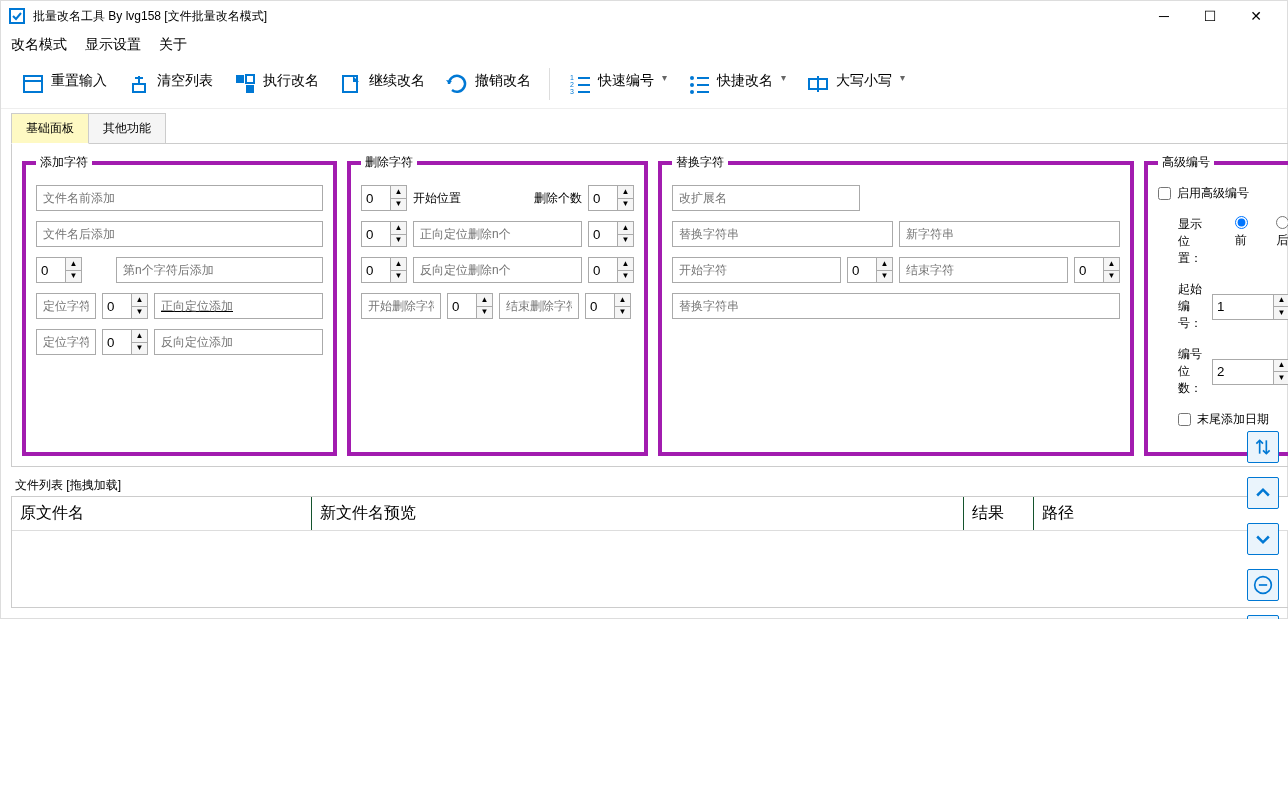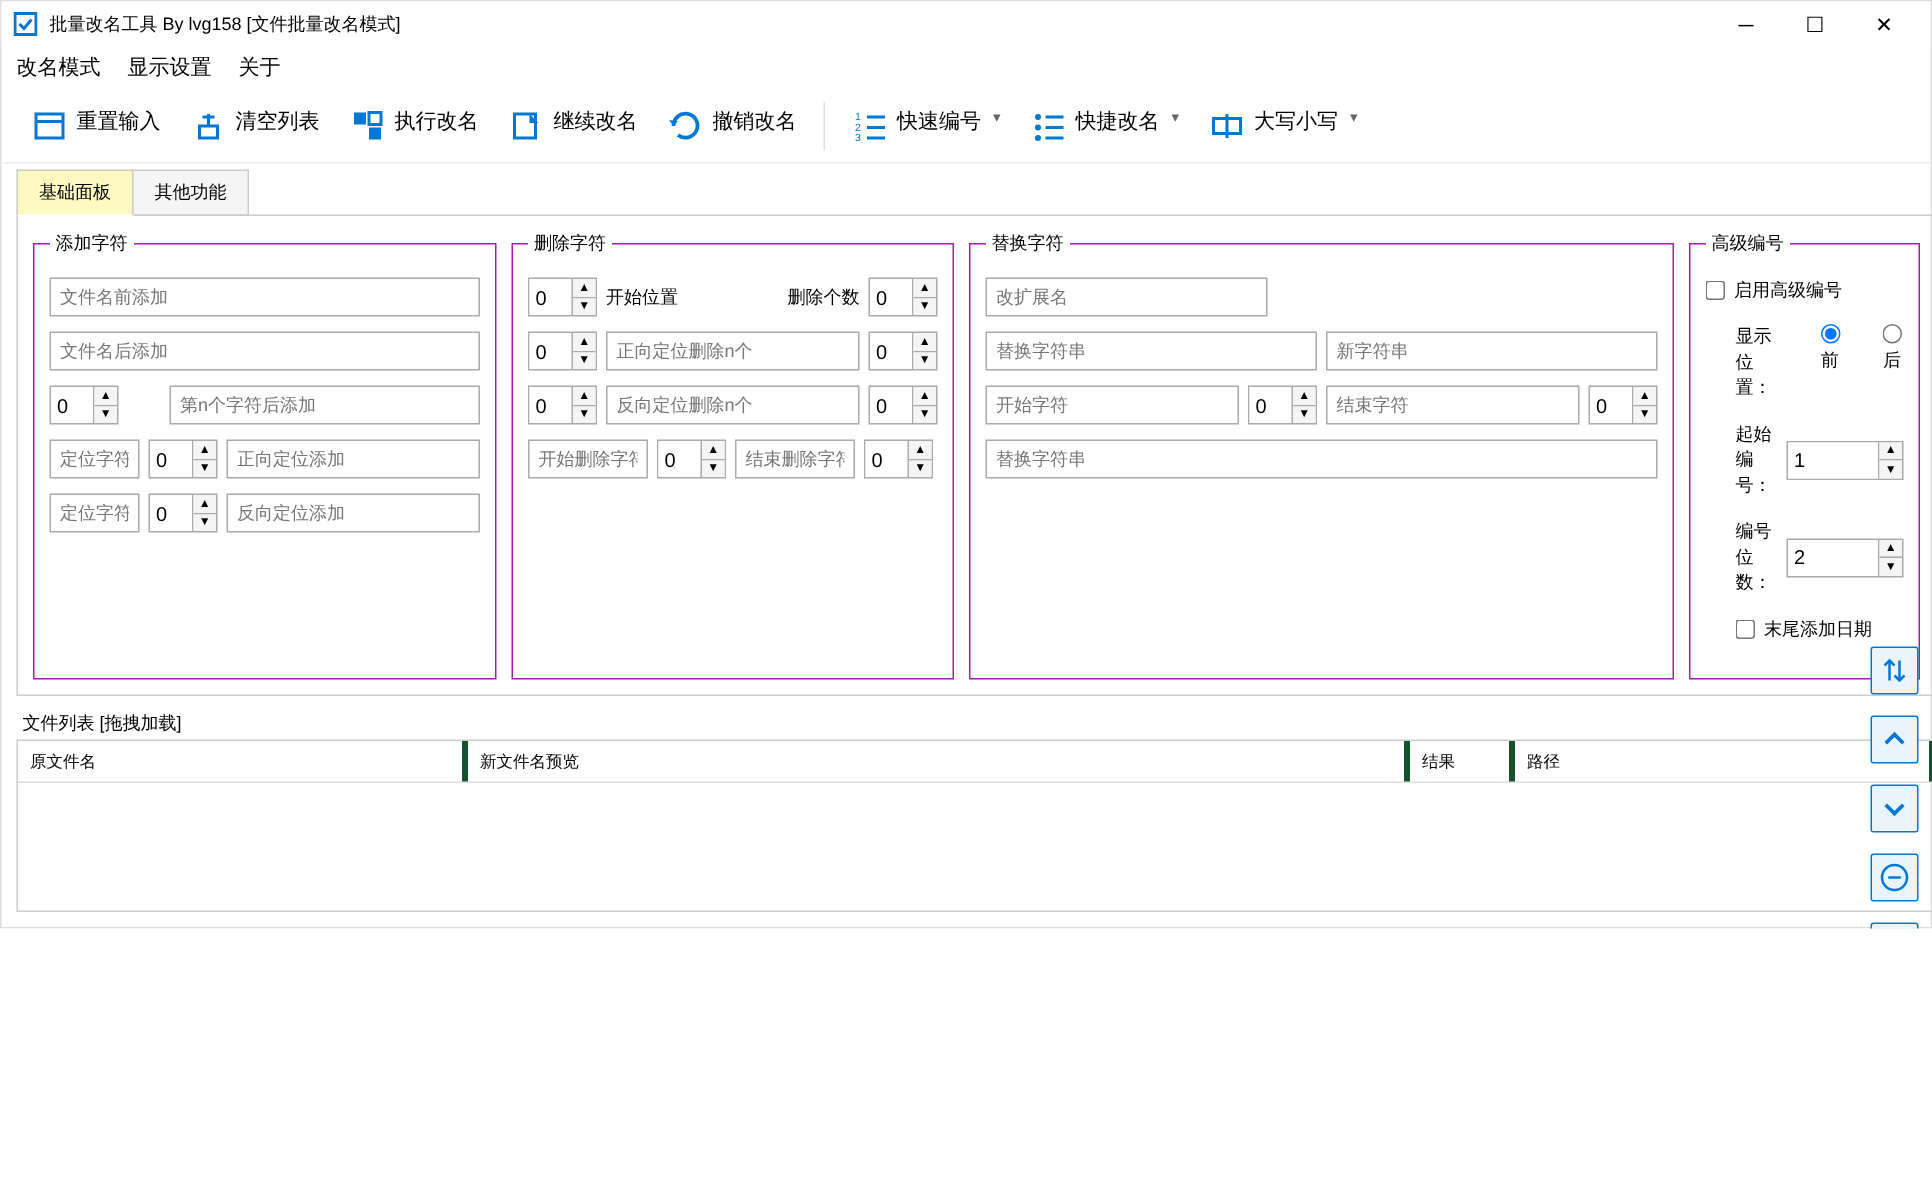--- a/index.html
+++ b/index.html
@@ -16,21 +16,21 @@
 .tool-btn { display: flex; align-items: flex-start; gap: 6px; padding: 4px 8px; cursor: pointer; font-size: 14px; }
 .tool-icon { color: #0078d4; }
 .tool-sep { width: 1px; height: 32px; background: #ddd; margin: 0 6px; }
 .dropdown-arrow { margin-left: 2px; color: #666; font-size: 10px; }
 .content { flex: 1; display: flex; }
 .main-area { flex: 1; padding: 0 10px 10px 10px; display: flex; flex-direction: column; }
 .tabs { display: flex; margin-top: 4px; }
 .tab { padding: 6px 14px; border: 1px solid #ccc; background: #f5f5f5; cursor: pointer; font-size: 12px; margin-right: -1px; }
 .tab.active { background: #fef9c3; border-bottom: 1px solid #fff; position: relative; z-index: 1; }
 .tab-content { border: 1px solid #ccc; margin-top: -1px; padding: 10px; display: flex; gap: 10px; }
-fieldset { border: 1px solid #a21caf; padding: 14px 10px 10px 10px; font-size: 12px; position: relative; }
+fieldset { border: 4px solid #a21caf; padding: 14px 10px 10px 10px; font-size: 12px; position: relative; }
 fieldset > legend { padding: 0 4px; font-size: 12px; }
 .fs-add { width: 278px; }
 .fs-del { width: 290px; }
 .fs-rep { width: 300px; }
 .fs-num { flex: 1; }
 .row { display: flex; align-items: center; gap: 6px; margin-bottom: 10px; }
 .row:last-child { margin-bottom: 0; }
 input[type=text] { border: 1px solid #aaa; padding: 4px 6px; font-size: 12px; height: 26px; }
 .spinner { display: inline-flex; border: 1px solid #aaa; height: 26px; }
 .spinner input { border: none; width: 28px; text-align: left; padding: 0 4px; height: 24px; outline: none; }
@@ -40,21 +40,21 @@
 label.lbl { font-size: 12px; }
 .checkbox-row { display: flex; align-items: center; gap: 6px; margin-bottom: 14px; }
 .radio-row { display: flex; align-items: flex-start; gap: 28px; margin-bottom: 14px; }
 .num-row { display: flex; align-items: center; gap: 10px; margin-bottom: 14px; }
 .num-row .spinner { flex: 0 0 auto; }
 .num-row .spinner input { width: 60px; }
 .file-list-section { flex: 1; margin-top: 8px; display: flex; flex-direction: column; }
 .file-list-label { font-size: 12px; padding: 2px 4px; }
 .file-table { flex: 1; border: 1px solid #ccc; }
 .file-table-header { display: flex; background: #fff; border-bottom: 1px solid #ddd; }
-.file-table-header div { padding: 6px 8px; border-right: 4px solid #14532d; font-size: 11px; }
+.file-table-header div { padding: 6px 8px; border-right: 1px solid #14532d; font-size: 16px; }
 .col-orig { width: 300px; }
 .col-new { flex: 1; }
 .col-result { width: 70px; }
 .col-path { width: 280px; }
 .side-btn { width: 32px; height: 32px; border: 1px solid #0078d4; background: #eaf4fc; display: flex; align-items: center; justify-content: center; cursor: pointer; color: #0078d4; border-radius: 2px; }
 .side-buttons-bottom { width: 48px; display: flex; flex-direction: column; align-items: center; gap: 14px; position: absolute; right: 0; top: 430px; }
 </style>
 </head>
 <body>
 
@@ -182,21 +182,21 @@
           </div>
           <div class="row">
             <input type="text" style="width: 60px;" placeholder="定位字符">
             <span class="spinner">
                 <input value="0" style="">
                 <span class="spin-btns">
                   <div>▲</div>
                   <div>▼</div>
                 </span>
               </span>
-            <input type="text" style="flex: 1 1 0%;" placeholder="正向定位添加">
+            <input type="text" style="flex: 1 1 0%; text-decoration: underline;" placeholder="正向定位添加">
           </div>
           <div class="row">
             <input type="text" style="width: 60px;" placeholder="定位字符">
             <span class="spinner">
                 <input value="0" style="">
                 <span class="spin-btns">
                   <div>▲</div>
                   <div>▼</div>
                 </span>
               </span>

